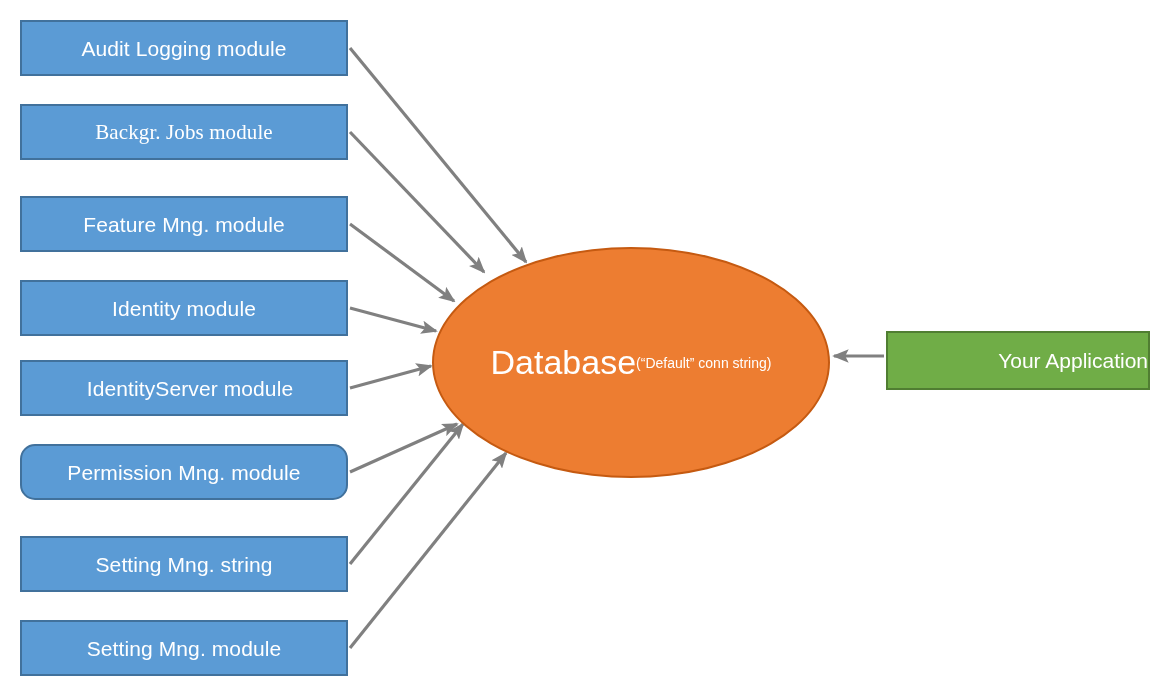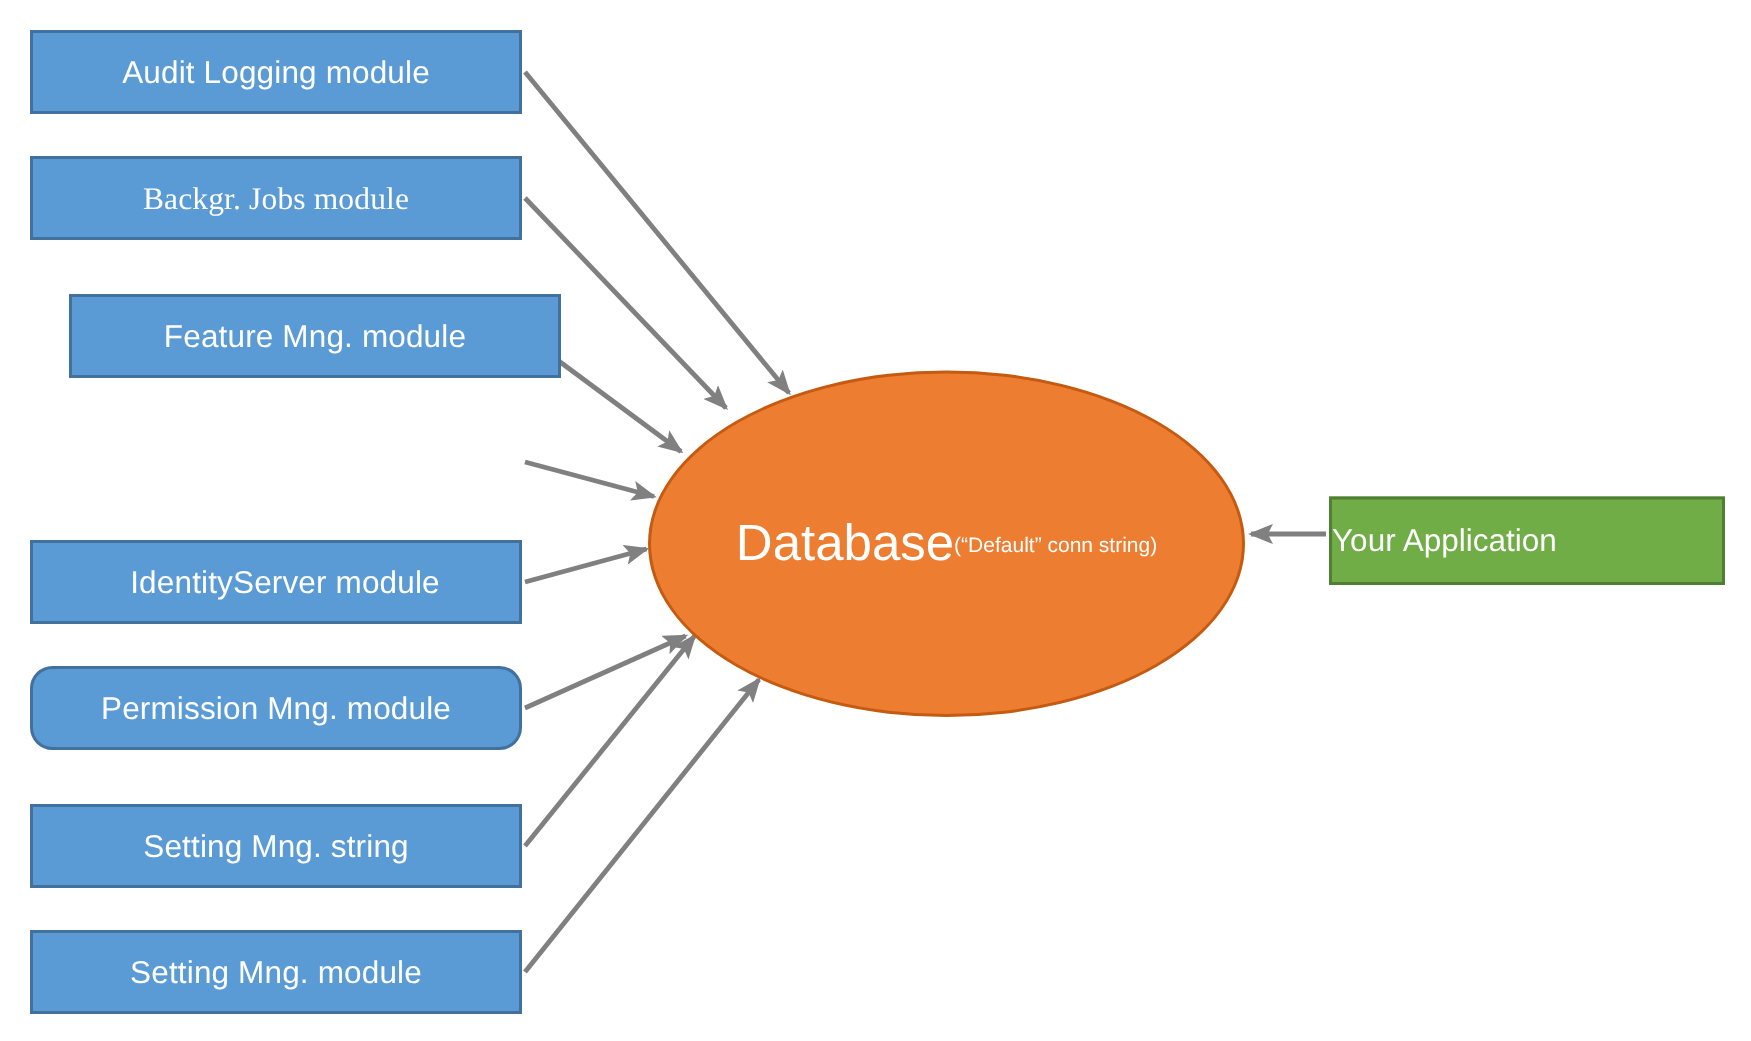--- a/index.html
+++ b/index.html
@@ -73,21 +73,21 @@
     position: absolute;
     left: 886px;
     top: 331px;
     width: 264px;
     height: 59px;
     background: #70AD47;
     border: 2px solid #507E32;
     box-sizing: border-box;
     display: flex;
     align-items: center;
-    justify-content: flex-start;
+    justify-content: flex-end;
     color: #ffffff;
     font-size: 21px;
     font-weight: 400;
   }
 </style>
 </head>
 <body>
 
 <div id="canvas">
 
@@ -109,22 +109,25 @@
         <line x1="884" y1="356" x2="834" y2="356" marker-end="url(#arrowhead)"></line>
       </g>
   </svg>
 
   <div class="module-box" style="top: 20px;">
     <span>Audit Logging module</span>
   </div>
   <div class="module-box" style="top: 104px; font-family: Liberation Serif, serif;">
     <span>Backgr. Jobs module</span>
   </div>
-  <div class="module-box" style="top: 196px; margin-left: 26px;">
+  <div class="module-box" style="top: 196px;">
     <span>Feature Mng. module</span>
+  </div>
+  <div class="module-box" style="top: 280px;">
+    <span>Identity module</span>
   </div>
   <div class="module-box" style="top: 360px; padding-left: 12px;">
     <span>IdentityServer module</span>
   </div>
   <div class="module-box" style="top: 444px; border-radius: 15px;">
     <span>Permission Mng. module</span>
   </div>
   <div class="module-box" style="top: 536px;">
     <span>Setting Mng. string</span>
   </div>

